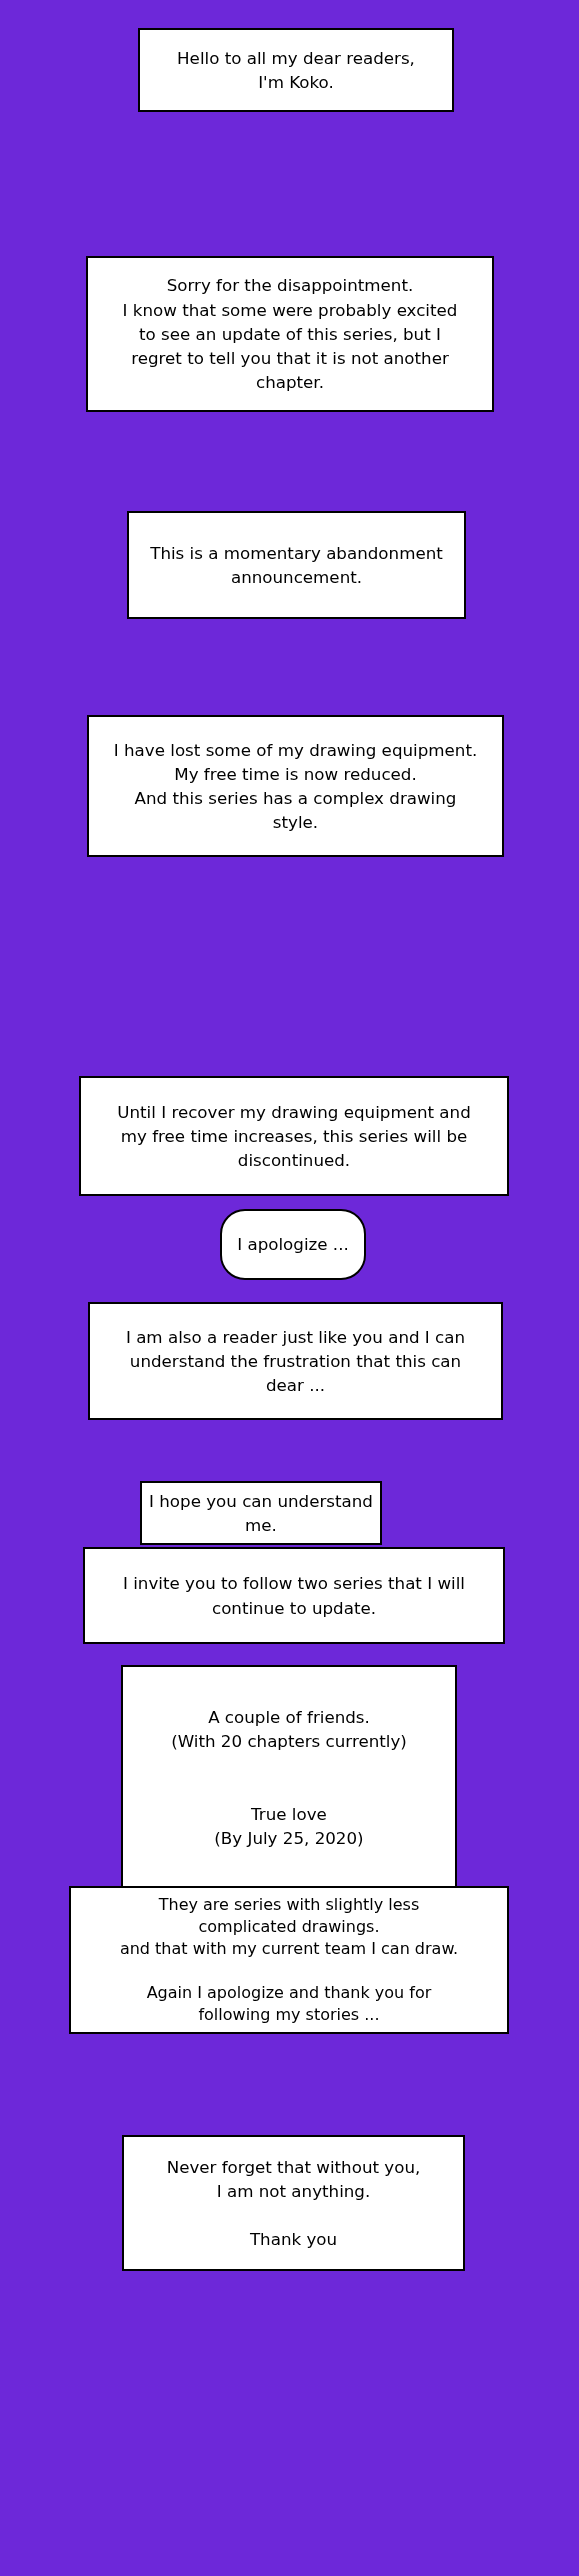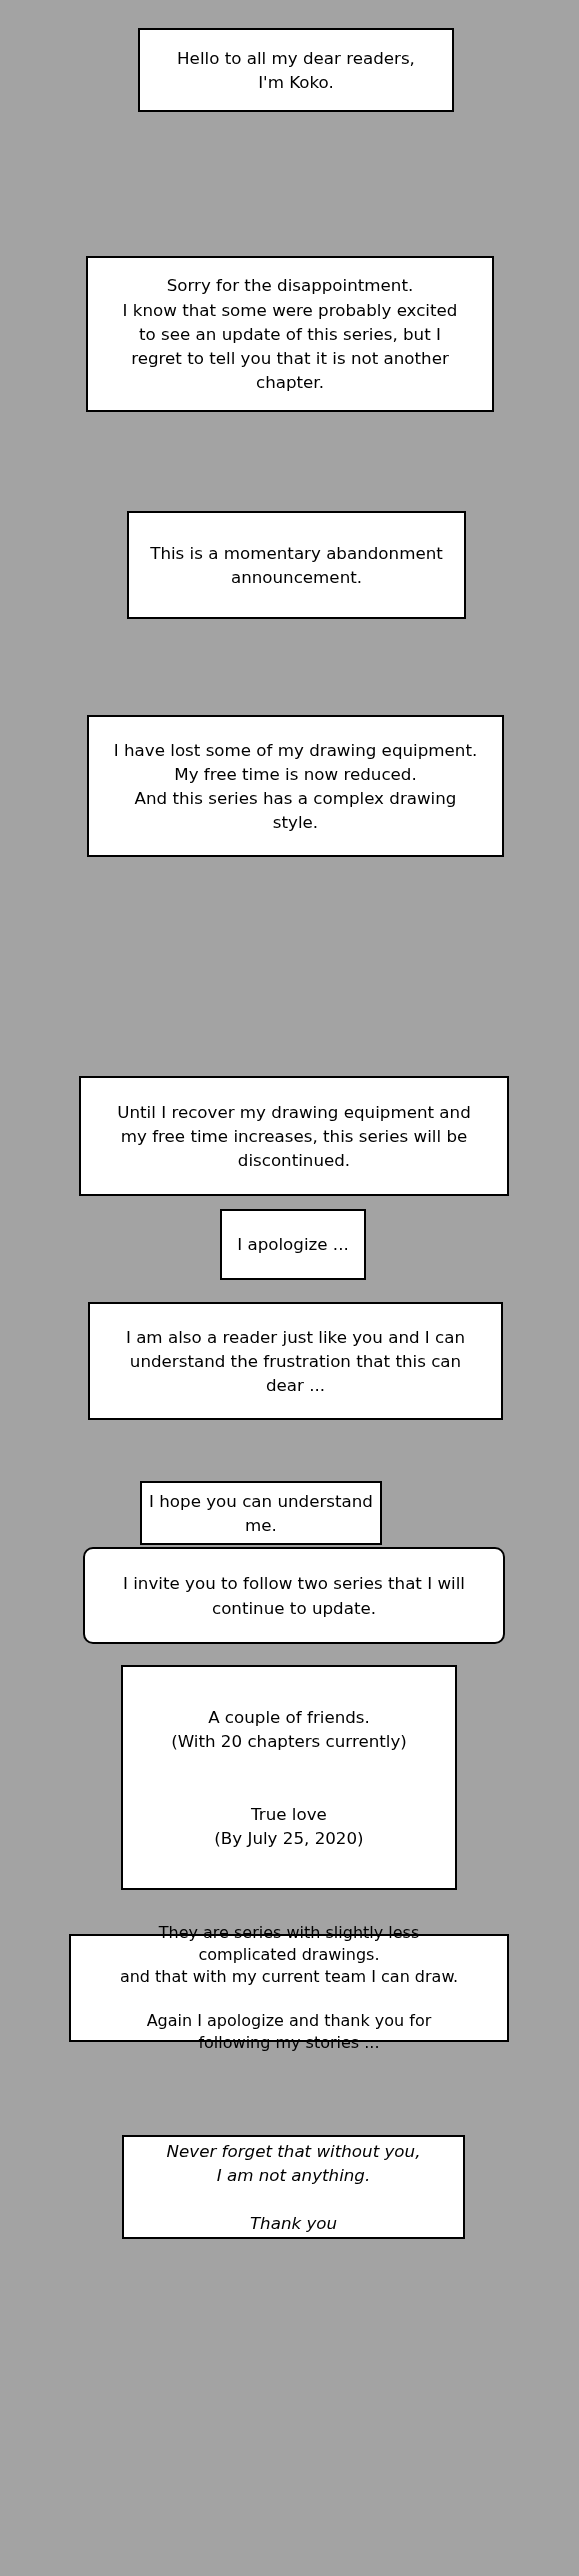--- a/index.html
+++ b/index.html
@@ -4,21 +4,21 @@
 <style>
   html, body {
     margin: 0;
     padding: 0;
     background: #ffffff;
   }
   .canvas {
     position: relative;
     width: 580px;
     height: 2576px;
-    background: #a3a3a3;
+    background: #6d28d9;
     font-family: "DejaVu Sans", "Liberation Sans", sans-serif;
     color: #000000;
   }
   .box {
     position: absolute;
     box-sizing: border-box;
     border: 2.6px solid #000000;
     background: #ffffff;
     display: flex;
     align-items: center;
@@ -52,45 +52,45 @@
   <div class="box" style="left:87px; top:715px; width:417px; height:142px;">I have lost some of my drawing equipment.
 My free time is now reduced.
 And this series has a complex drawing
 style.</div>
 
 
   <div class="box" style="left:79px; top:1076px; width:430px; height:120px;">Until I recover my drawing equipment and
 my free time increases, this series will be
 discontinued.</div>
 
-  <div class="box small-pad" style="left:220px; top:1209px; width:146px; height:71px;">I apologize ...</div>
+  <div class="box small-pad" style="left:220px; top:1209px; width:146px; height:71px;border-radius:25px;">I apologize ...</div>
 
   <div class="box" style="left:88px; top:1302px; width:415px; height:118px;">I am also a reader just like you and I can
 understand the frustration that this can
 dear ...</div>
 
   <div class="box small-pad" style="left:140px; top:1481px; width:242px; height:64px;">I hope you can understand me.</div>
 
-  <div class="box" style="left:83px; top:1547px; width:422px; height:97px;border-radius:10px;">I invite you to follow two series that I will
+  <div class="box" style="left:83px; top:1547px; width:422px; height:97px;">I invite you to follow two series that I will
 continue to update.</div>
 
   <div class="box" style="left:121px; top:1665px; width:336px; height:225px;">A couple of friends.
 (With 20 chapters currently)
 
 
 True love
 (By July 25, 2020)</div>
 
-  <div class="box tight" style="left:69px; top:1934px; width:440px; height:108px;text-align:center;">They are series with slightly less
+  <div class="box tight" style="left:69px; top:1886px; width:440px; height:148px;text-align:center;">They are series with slightly less
 complicated drawings.
 and that with my current team I can draw.
 
 Again I apologize and thank you for
 following my stories ...</div>
 
-  <div class="box" style="left:122px; top:2135px; width:343px; height:104px;font-style:italic;">Never forget that without you,
+  <div class="box" style="left:122px; top:2135px; width:343px; height:136px;">Never forget that without you,
 I am not anything.
 
 Thank you</div>
 
 
 </div>
 
 
 </body></html>

